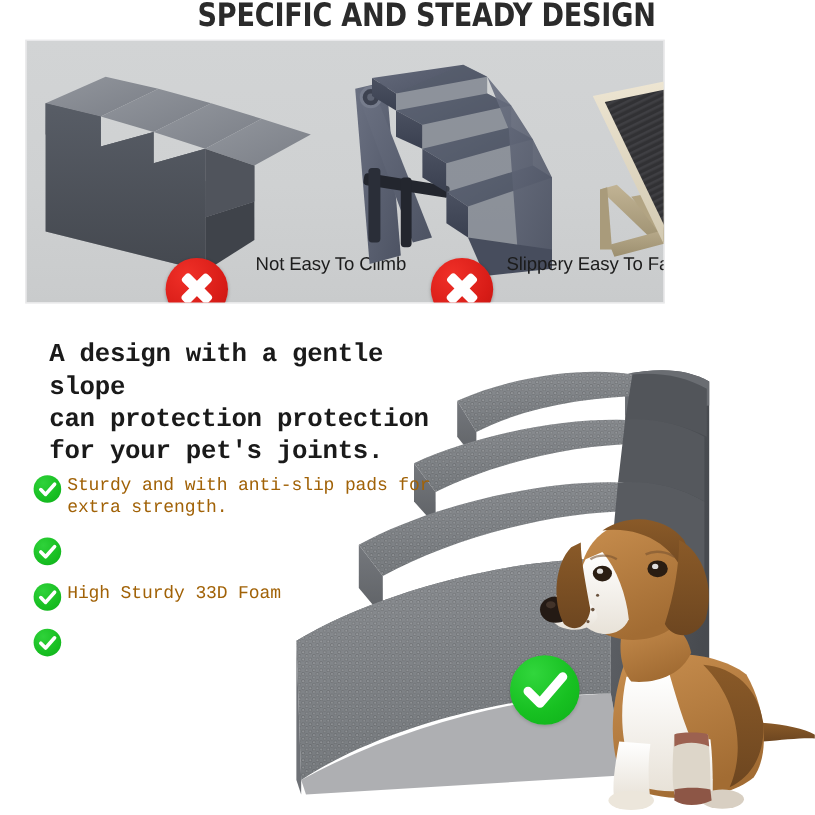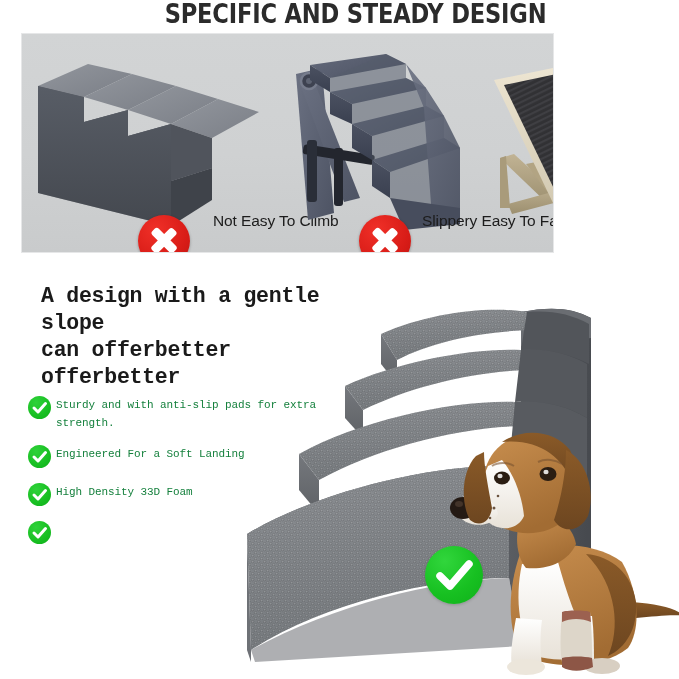--- a/index.html
+++ b/index.html
@@ -60,21 +60,21 @@
   }
 
   .headline{
     position:absolute;left:20px;top:21px;width:330px;
     font-size:21.5px;font-weight:700;color:#1a1a1a;line-height:1.26;
     letter-spacing:-0.25px;z-index:6;
   }
 
   .bullets{position:absolute;left:3px;top:133px;width:350px;z-index:6;}
   .bullet{position:relative;margin-bottom:13px;padding-left:32px;min-height:25px;}
-  .bullet .txt{font-size:11px;color:#15803d;line-height:1.29;letter-spacing:-0.1px;}
+  .bullet .txt{font-size:15px;color:#a16207;line-height:1.29;letter-spacing:-0.1px;}
   .chk{
     position:absolute;left:4px;top:1px;width:23px;height:23px;border-radius:50%;
     background:radial-gradient(circle at 35% 28%,#2fd23a,#18bf22 60%,#0fae1b 100%);
   }
   .chk svg{position:absolute;left:0;top:0;}
 
   
   .badge-ok{
     position:absolute;left:404px;top:284px;width:58px;height:58px;border-radius:50%;
     background:radial-gradient(circle at 34% 26%,#31d63c,#17c021 58%,#0fb01a 100%);
@@ -297,51 +297,51 @@
     </div>
 
     <div class="badge-ok">
       <svg width="58" height="58" viewBox="0 0 58 58">
         <path d="M15 30 L25 40 L44 18" stroke="#ffffff" stroke-width="7.5" stroke-linecap="round" stroke-linejoin="round" fill="none"></path>
       </svg>
     </div>
 
     <div class="headline nosel">
       <div>A design with a gentle slope</div>
-      <div>can offerbetter offerbetter</div>
+      <div>can protection protection</div>
+      <div>for your pet's joints.</div>
     </div>
 
     <div class="bullets">
 
       <div class="bullet">
         <span class="chk">
           <svg width="23" height="23" viewBox="0 0 23 23">
             <path d="M6 12 L10 16 L17.5 7.5" stroke="#fff" stroke-width="3" stroke-linecap="round" stroke-linejoin="round" fill="none"></path>
           </svg>
         </span>
         <span class="txt nosel">Sturdy and with anti-slip pads for extra strength.</span>
       </div>
 
       <div class="bullet">
         <span class="chk">
           <svg width="23" height="23" viewBox="0 0 23 23">
             <path d="M6 12 L10 16 L17.5 7.5" stroke="#fff" stroke-width="3" stroke-linecap="round" stroke-linejoin="round" fill="none"></path>
           </svg>
         </span>
-        <span class="txt nosel">Engineered For a Soft Landing</span>
       </div>
 
 
       <div class="bullet">
         <span class="chk">
           <svg width="23" height="23" viewBox="0 0 23 23">
             <path d="M6 12 L10 16 L17.5 7.5" stroke="#fff" stroke-width="3" stroke-linecap="round" stroke-linejoin="round" fill="none"></path>
           </svg>
         </span>
-        <span class="txt nosel">High Density 33D Foam</span>
+        <span class="txt nosel">High Sturdy 33D Foam</span>
       </div>
 
       <div class="bullet">
         <span class="chk">
           <svg width="23" height="23" viewBox="0 0 23 23">
             <path d="M6 12 L10 16 L17.5 7.5" stroke="#fff" stroke-width="3" stroke-linecap="round" stroke-linejoin="round" fill="none"></path>
           </svg>
         </span>
       </div>
 

